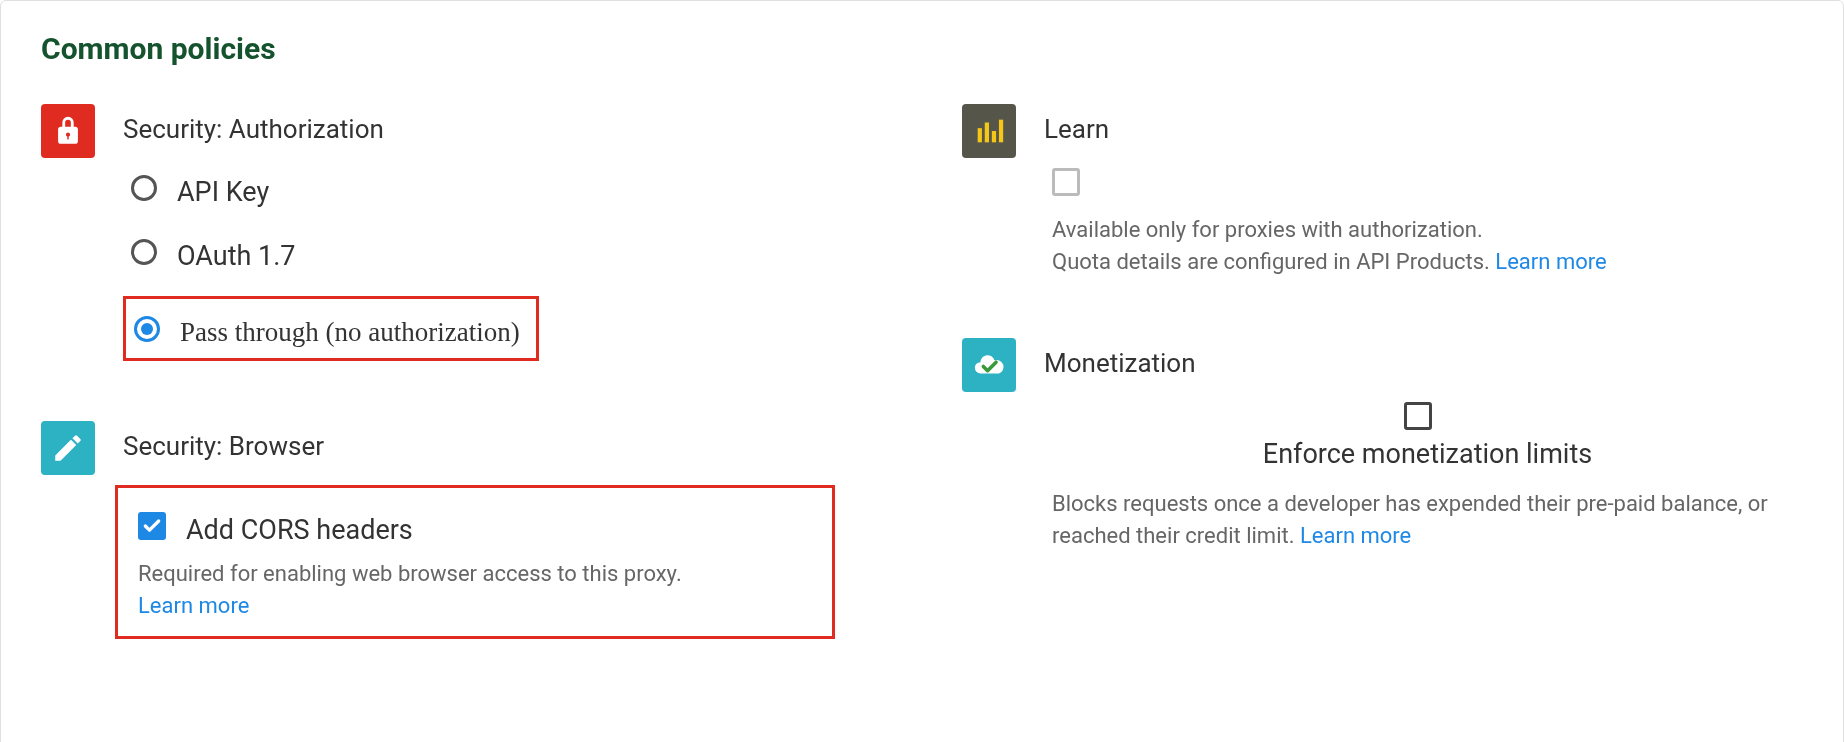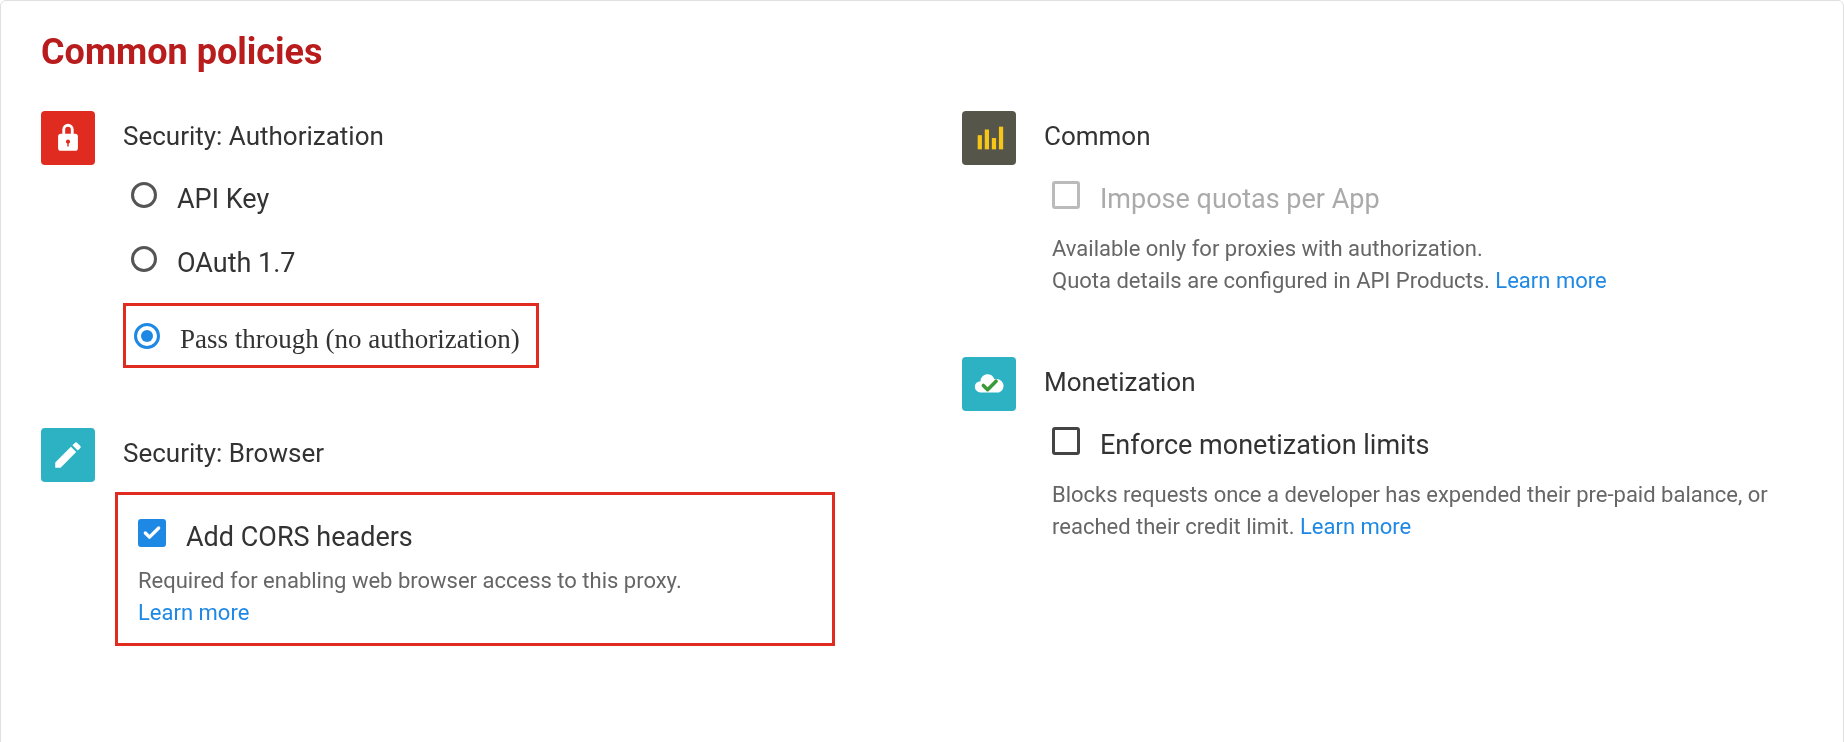--- a/index.html
+++ b/index.html
@@ -11,23 +11,23 @@
     background: #fff;
   }
   .panel {
     border: 1px solid #e0e0e0;
     border-radius: 6px;
     padding: 30px 40px 50px 40px;
     width: 1844px;
     min-height: 742px;
   }
   .section-title {
-    font-size: 36px;
+    font-size: 30px;
     font-weight: 700;
-    color: #b91c1c;
+    color: #14532d;
     margin: 0 0 38px 0;
   }
   .columns {
     display: flex;
     gap: 80px;
   }
   .col {
     flex: 1;
   }
   .policy-block {
@@ -213,46 +213,45 @@
       <div class="policy-block">
         <div class="policy-icon icon-bars">
           <svg viewBox="0 0 24 24" fill="none">
             <rect x="4" y="10" width="3" height="10" fill="#f5c518"></rect>
             <rect x="9" y="6" width="3" height="14" fill="#f5c518"></rect>
             <rect x="14" y="12" width="3" height="8" fill="#f5c518"></rect>
             <rect x="19" y="4" width="3" height="16" fill="#f5c518"></rect>
           </svg>
         </div>
         <div class="policy-content">
-          <div class="policy-title">Common</div>
+          <div class="policy-title">Learn</div>
           <div class="options">
             <div class="check-row" style="margin-bottom:18px;">
               <span class="checkbox disabled"></span>
-              <span class="check-label disabled">Impose quotas per App</span>
             </div>
             <div class="helper">
               <span>Available only for proxies with authorization.</span><br>
               <span>Quota details are configured in API Products.</span>
               <a href="#" class="link">Learn more</a>
             </div>
           </div>
         </div>
       </div>
 
       <div class="policy-block">
         <div class="policy-icon icon-cloud">
           <svg viewBox="0 0 24 24">
             <path fill="#fff" d="M19 18H6a4 4 0 0 1 0-8 5 5 0 0 1 9.8-1.3A4 4 0 0 1 19 18z"></path>
             <polyline points="8 13 11 16 17 10" fill="none" stroke="#3a9a3a" stroke-width="2.5" stroke-linecap="round" stroke-linejoin="round"></polyline>
           </svg>
         </div>
         <div class="policy-content">
           <div class="policy-title">Monetization</div>
           <div class="options">
-            <div class="check-row" style="margin-bottom:18px;">
+            <div class="check-row" style="margin-bottom:18px;flex-direction:column;">
               <span class="checkbox"></span>
               <span class="check-label">Enforce monetization limits</span>
             </div>
             <div class="helper">
               <span>Blocks requests once a developer has expended their pre-paid balance, or reached their credit limit.</span>
               <a href="#" class="link">Learn more</a>
             </div>
           </div>
         </div>
       </div>

